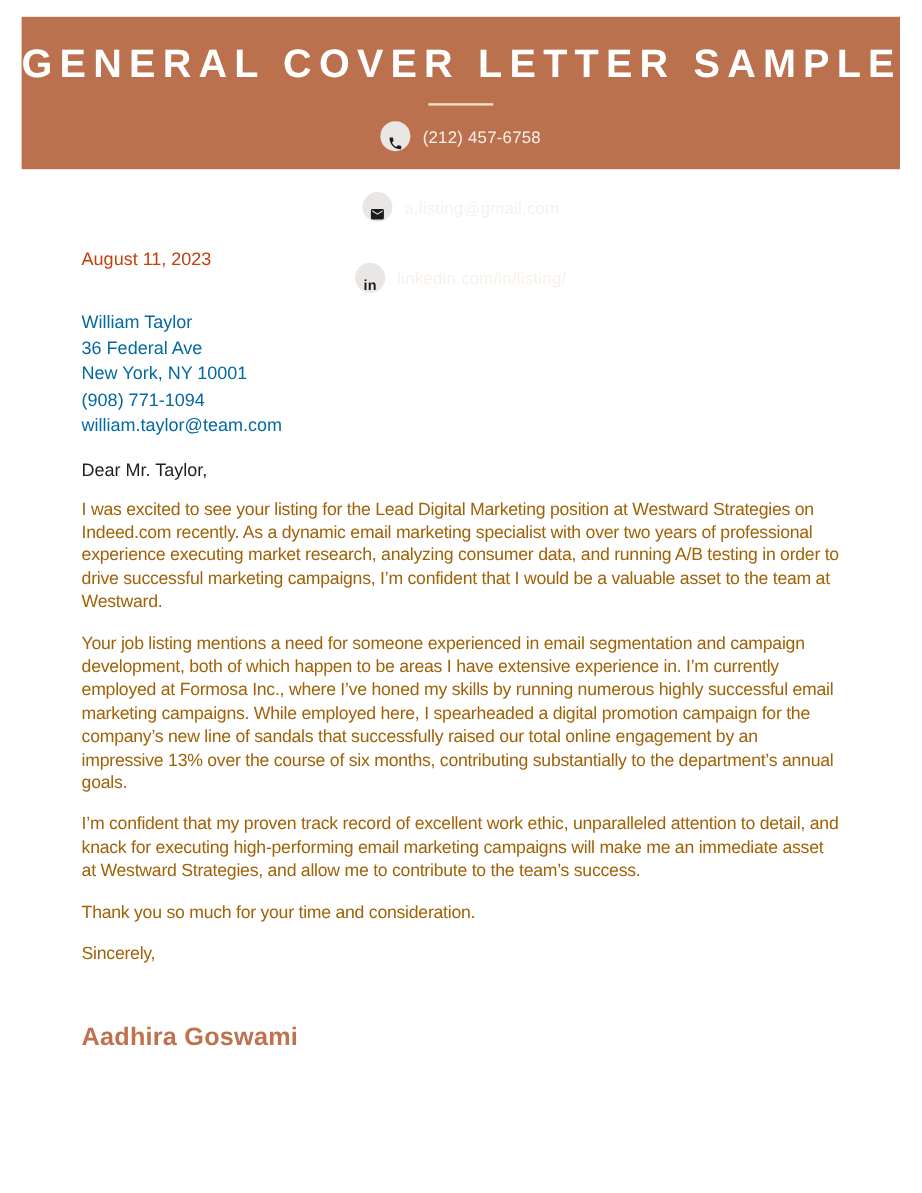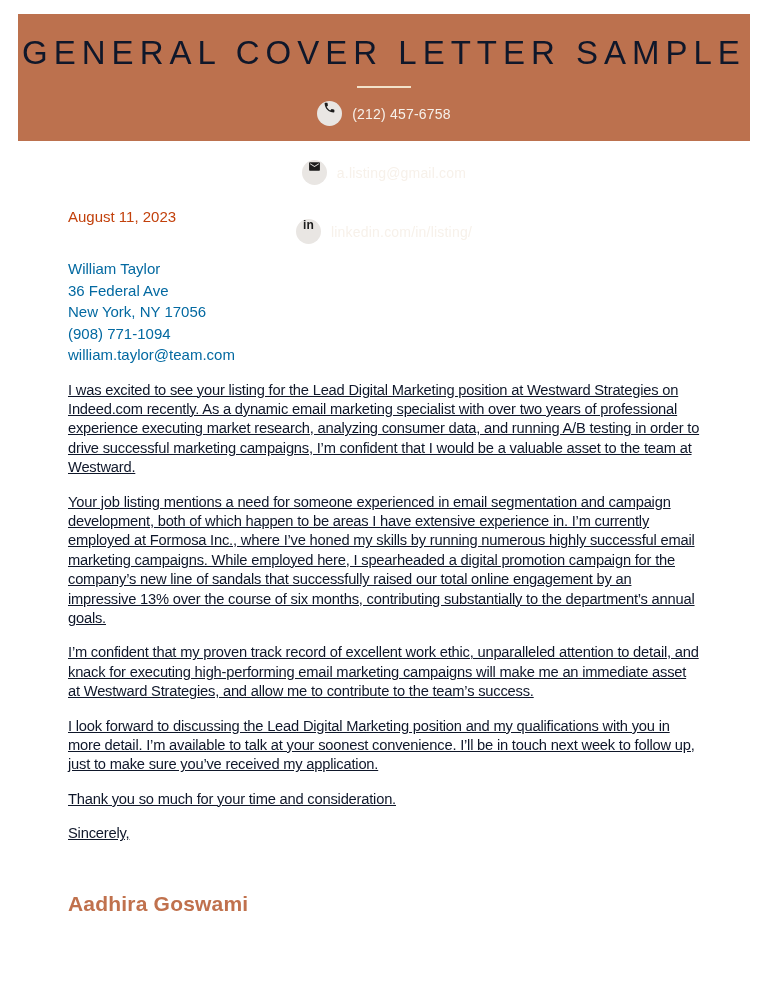--- a/index.html
+++ b/index.html
@@ -17,23 +17,23 @@
   
   .banner {
     margin: 14px 18px 0 18px;
     height: 127px;
     background: #bc714e;
     padding-top: 20px;
   }
   .banner-title {
     margin: 0;
     text-align: center;
-    color: #0f172a;
+    color: #ffffff;
     font-size: 33px;
-    font-weight: 400;
+    font-weight: 700;
     letter-spacing: 6px;
     white-space: nowrap;
   }
   .title-divider {
     width: 54px;
     height: 2px;
     background: #f2e2ca;
     margin: 14px auto 0 auto;
   }
   .contacts {
@@ -52,21 +52,21 @@
     font-size: 14px;
     letter-spacing: 0.2px;
   }
   .icon-circle {
     width: 25px;
     height: 25px;
     border-radius: 50%;
     background: #e9e6e3;
     color: #1c1c1c;
     display: flex;
-    align-items: flex-start;
+    align-items: flex-end;
     justify-content: center;
     flex: 0 0 auto;
     font-weight: 700;
     font-size: 12px;
     line-height: 1;
   }
   .icon-circle svg { width: 13px; height: 13px; fill: #1c1c1c; display: block; }
 
   
   .content { padding: 0 68px; }
@@ -83,23 +83,22 @@
   }
   .salutation {
     margin: 18px 0 0 0;
     font-size: 15px;
     color: #1f1f1f;
   }
   .para {
     margin: 15px 0 0 0;
     font-size: 14.7px;
     line-height: 19.4px;
-    color: #0f172a;
+    color: #a16207;
     letter-spacing: -0.2px;
-    text-decoration: underline;
   }
   .signature {
     margin-top: 48px;
     font-size: 21px;
     font-weight: 700;
     color: #c0714d;
     letter-spacing: 0.2px;
   }
 </style>
 </head>
@@ -141,30 +140,30 @@
     </div>
   </header>
 
   <main class="content">
 
     <p class="date">August 11, 2023</p>
 
     <div class="recipient">
       <div>William Taylor</div>
       <div>36 Federal Ave</div>
-      <div>New York, NY 17056</div>
+      <div>New York, NY 10001</div>
       <div>(908) 771-1094</div>
       <div>william.taylor@team.com</div>
     </div>
 
+    <p class="salutation">Dear Mr. Taylor,</p>
 
     <p class="para">I was excited to see your listing for the Lead Digital Marketing position at Westward Strategies on Indeed.com recently. As a dynamic email marketing specialist with over two years of professional experience executing market research, analyzing consumer data, and running A/B testing in order to drive successful marketing campaigns, I’m confident that I would be a valuable asset to the team at Westward.</p>
     <p class="para">Your job listing mentions a need for someone experienced in email segmentation and campaign development, both of which happen to be areas I have extensive experience in. I’m currently employed at Formosa Inc., where I’ve honed my skills by running numerous highly successful email marketing campaigns. While employed here, I spearheaded a digital promotion campaign for the company’s new line of sandals that successfully raised our total online engagement by an impressive 13% over the course of six months, contributing substantially to the department’s annual goals.</p>
     <p class="para">I’m confident that my proven track record of excellent work ethic, unparalleled attention to detail, and knack for executing high-performing email marketing campaigns will make me an immediate asset at Westward Strategies, and allow me to contribute to the team’s success.</p>
-    <p class="para">I look forward to discussing the Lead Digital Marketing position and my qualifications with you in more detail. I’m available to talk at your soonest convenience. I’ll be in touch next week to follow up, just to make sure you’ve received my application.</p>
 
     <p class="para">Thank you so much for your time and consideration.</p>
     <p class="para">Sincerely,</p>
 
     <div class="signature">Aadhira Goswami</div>
 
   </main>
 
 </div>
 

